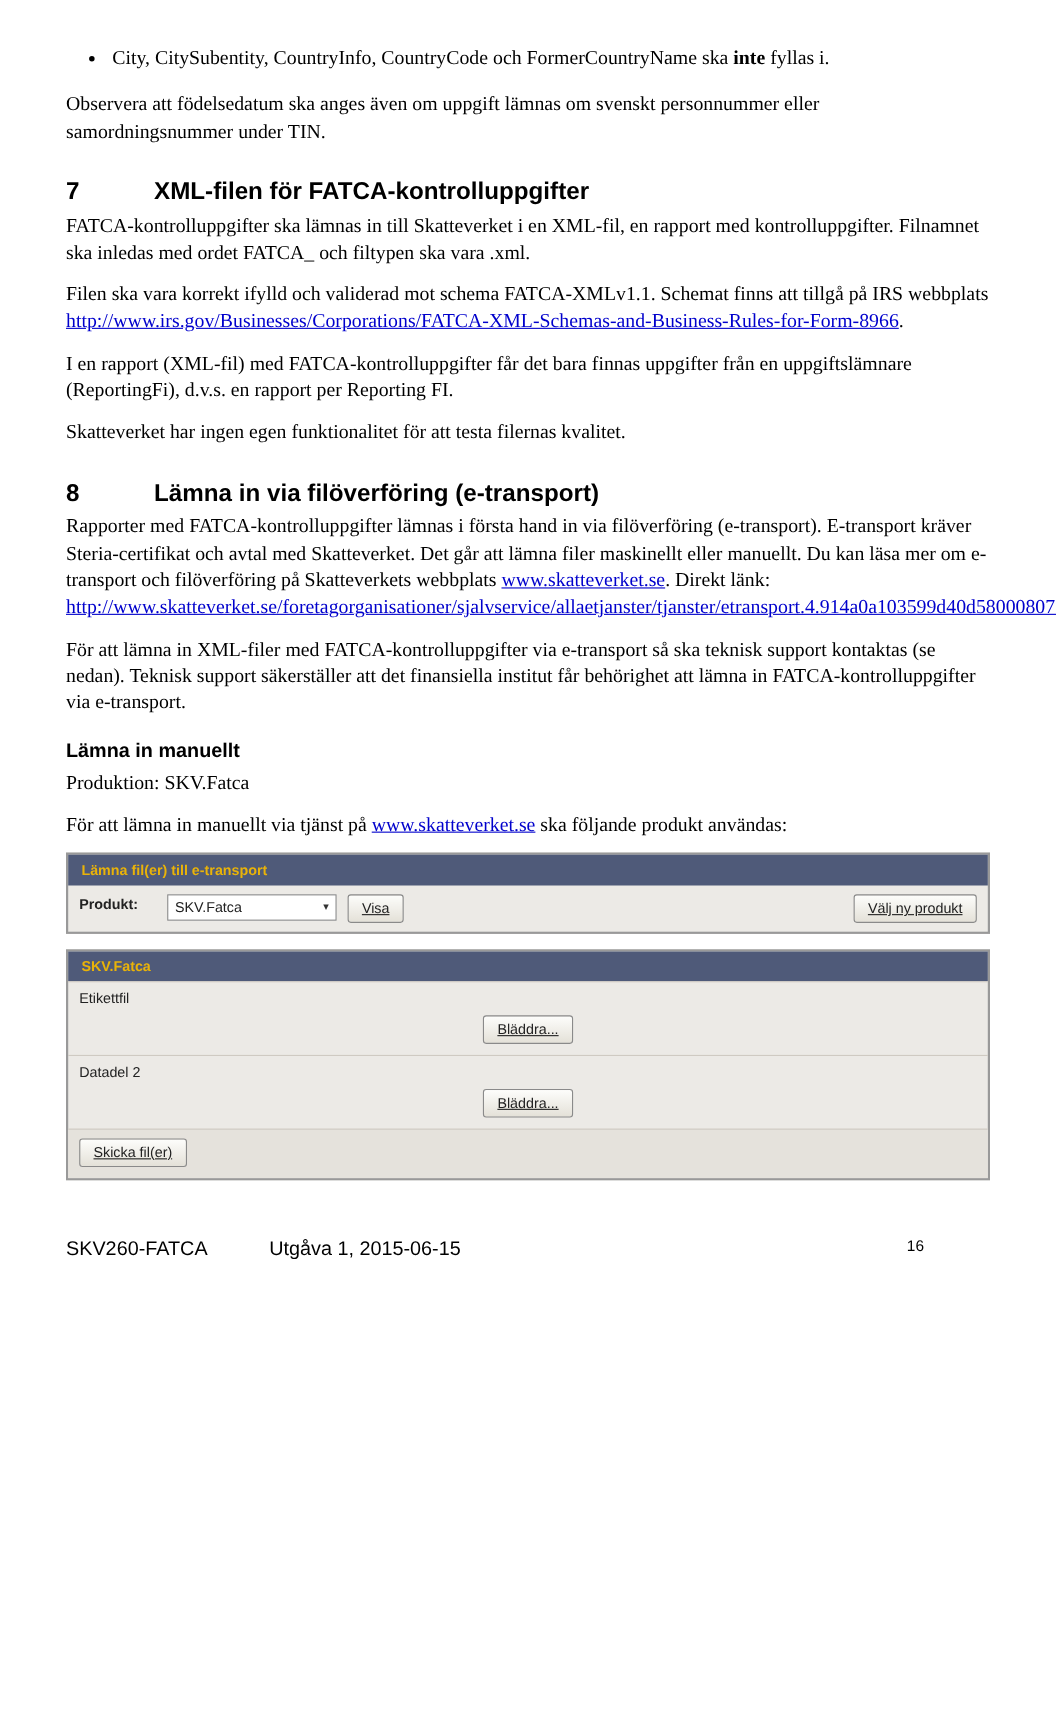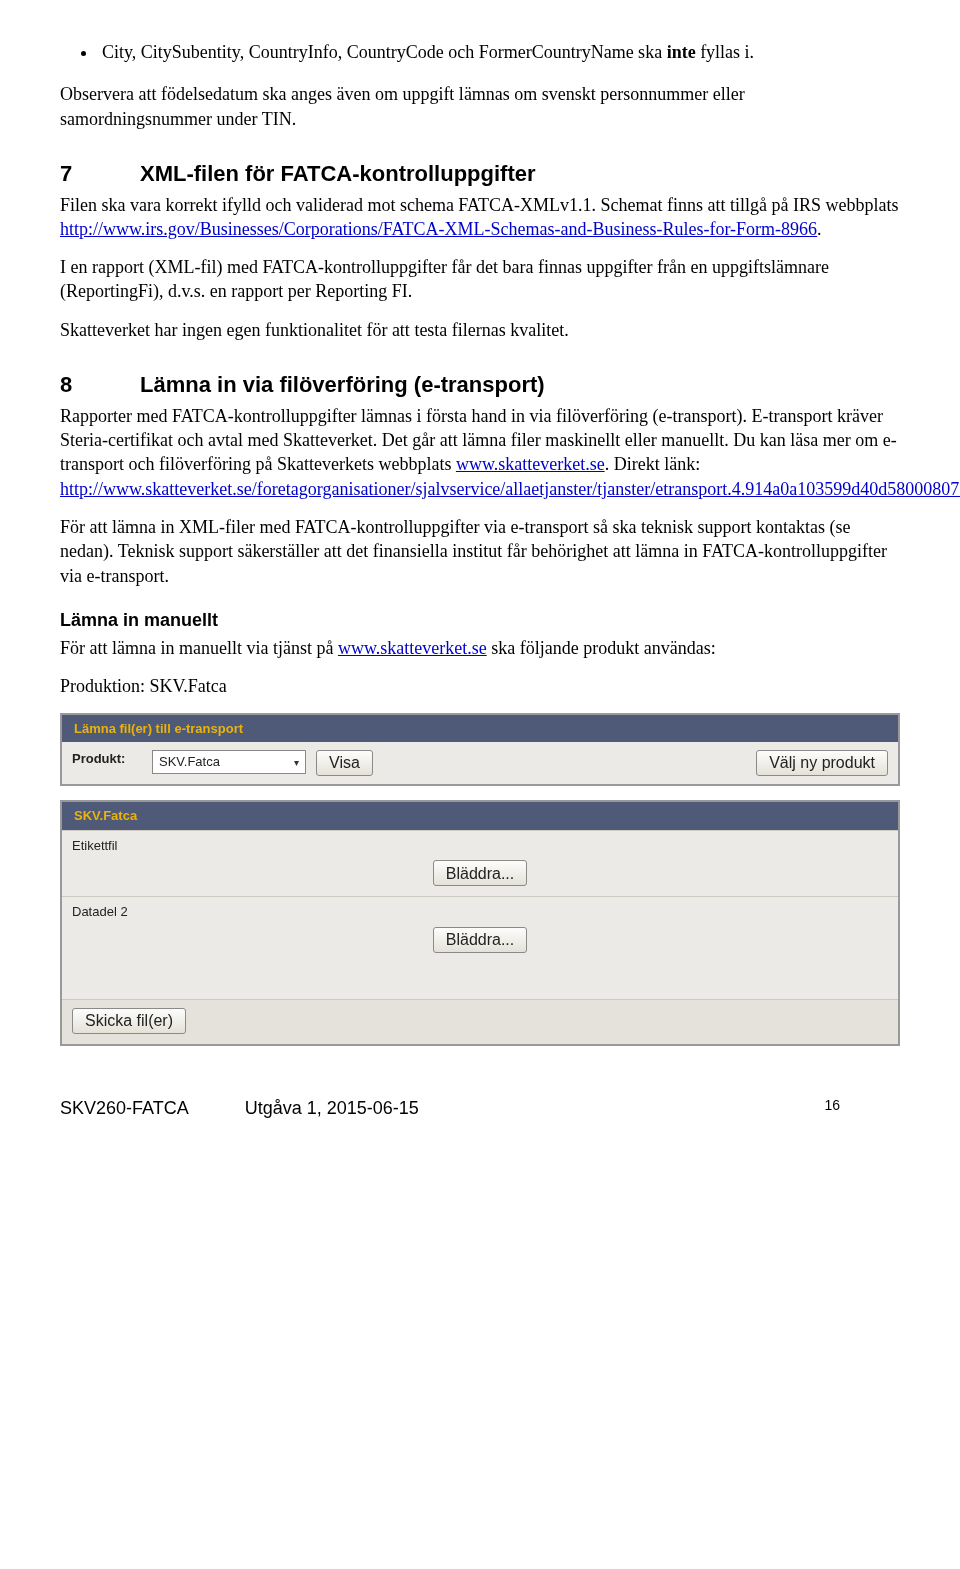--- a/index.html
+++ b/index.html
@@ -72,38 +72,38 @@
   }
   .ui-select .chev { font-size: 10px; color: #333; }
   .ui-btn {
     display: inline-flex;
     align-items: center;
     background: linear-gradient(#fdfdfb, #e4e1d8);
     border: 1px solid #8a8a8a;
     border-radius: 3px;
     height: 24px;
     padding: 0 12px;
-    font-size: 16px;
+    font-size: 13px;
     color: #222;
     cursor: pointer;
+    text-decoration: underline;
   }
   .ui-row .spacer { flex: 1; }
   .ui-subrow {
     display: flex;
     justify-content: flex-end;
     padding: 6px 10px 10px 10px;
   }
   .ui-section { padding: 6px 10px 2px 10px; border-top: 1px solid #cfcac2; }
   .ui-field-label { display: block; margin-bottom: 6px; }
   .ui-field-row { display: flex; justify-content: center; margin-bottom: 8px; }
   .ui-bottom {
     padding: 8px 10px 10px 10px;
     border-top: 1px solid #cfcac2;
     background: #e5e2dc;
-    margin-top: 36px;
   }
 
   .footer {
     display: flex;
     gap: 56px;
     margin-top: 50px;
     font-family: Arial, Helvetica, sans-serif;
     font-size: 18px;
   }
   .footer .page {
@@ -122,20 +122,21 @@
     <span>City, CitySubentity, CountryInfo, CountryCode och FormerCountryName ska </span><b>inte</b><span> fyllas i.</span>
   </li>
 </ul>
 
 <p>Observera att födelsedatum ska anges även om uppgift lämnas om svenskt personnummer eller samordningsnummer under TIN.</p>
 
 <h2 class="sec">
   <span class="num">7</span><span>XML-filen för FATCA-kontrolluppgifter</span>
 </h2>
 
+<p>FATCA-kontrolluppgifter ska lämnas in till Skatteverket i en XML-fil, en rapport med kontrolluppgifter. Filnamnet ska inledas med ordet FATCA_ och filtypen ska vara .xml.</p>
 
 <p>
   <span>Filen ska vara korrekt ifylld och validerad mot schema FATCA-XMLv1.1. Schemat finns att tillgå på IRS webbplats </span><a class="link">http://www.irs.gov/Businesses/Corporations/FATCA-XML-Schemas-and-Business-Rules-for-Form-8966</a><span>.</span>
 </p>
 
 <p>I en rapport (XML-fil) med FATCA-kontrolluppgifter får det bara finnas uppgifter från en uppgiftslämnare (ReportingFi), d.v.s. en rapport per Reporting FI.</p>
 
 <p>Skatteverket har ingen egen funktionalitet för att testa filernas kvalitet.</p>
 
 <h2 class="sec">
@@ -143,25 +144,25 @@
 </h2>
 
 <p>
   <span>Rapporter med FATCA-kontrolluppgifter lämnas i första hand in via filöverföring (e-transport). E-transport kräver Steria-certifikat och avtal med Skatteverket. Det går att lämna filer maskinellt eller manuellt. Du kan läsa mer om e-transport och filöverföring på Skatteverkets webbplats </span><a class="link">www.skatteverket.se</a><span>. Direkt länk: </span><a class="link">http://www.skatteverket.se/foretagorganisationer/sjalvservice/allaetjanster/tjanster/etransport.4.914a0a103599d40d58000807.html</a>
 </p>
 
 <p>För att lämna in XML-filer med FATCA-kontrolluppgifter via e-transport så ska teknisk support kontaktas (se nedan). Teknisk support säkerställer att det finansiella institut får behörighet att lämna in FATCA-kontrolluppgifter via e-transport.</p>
 
 <h3 class="sub">Lämna in manuellt</h3>
 
+<p>Produktion: SKV.Fatca</p>
+
 <p>
   <span>För att lämna in manuellt via tjänst på </span><a class="link">www.skatteverket.se</a><span> ska följande produkt användas:</span>
 </p>
-
-<p>Produktion: SKV.Fatca</p>
 
 <div class="ui-box">
   <div class="ui-title">Lämna fil(er) till e-transport</div>
   <div class="ui-row first">
     <span class="ui-label-bold">Produkt:</span>
     <span class="ui-select">
       <span>SKV.Fatca</span>
       <span class="chev">▾</span>
     </span>
     <span class="ui-btn">Visa</span>

